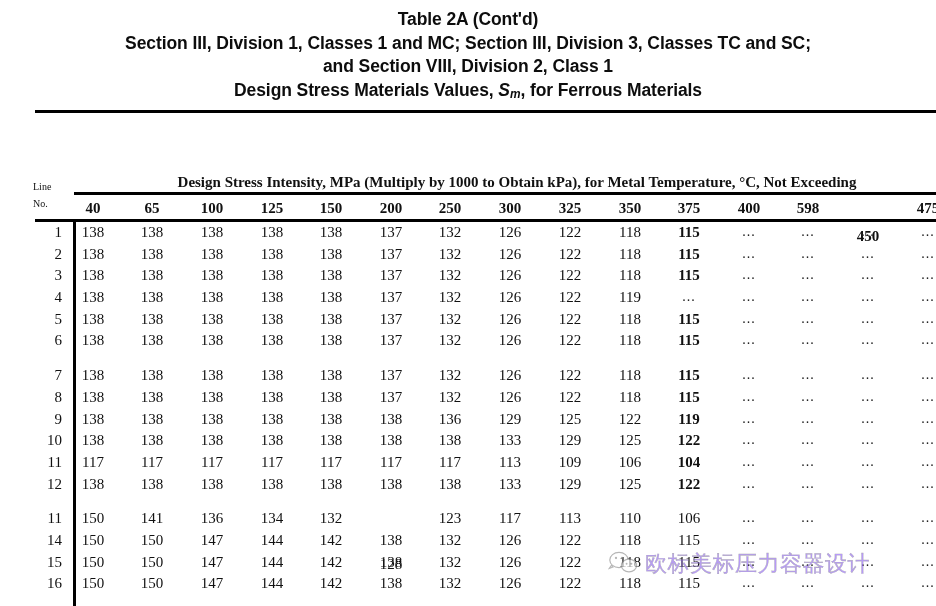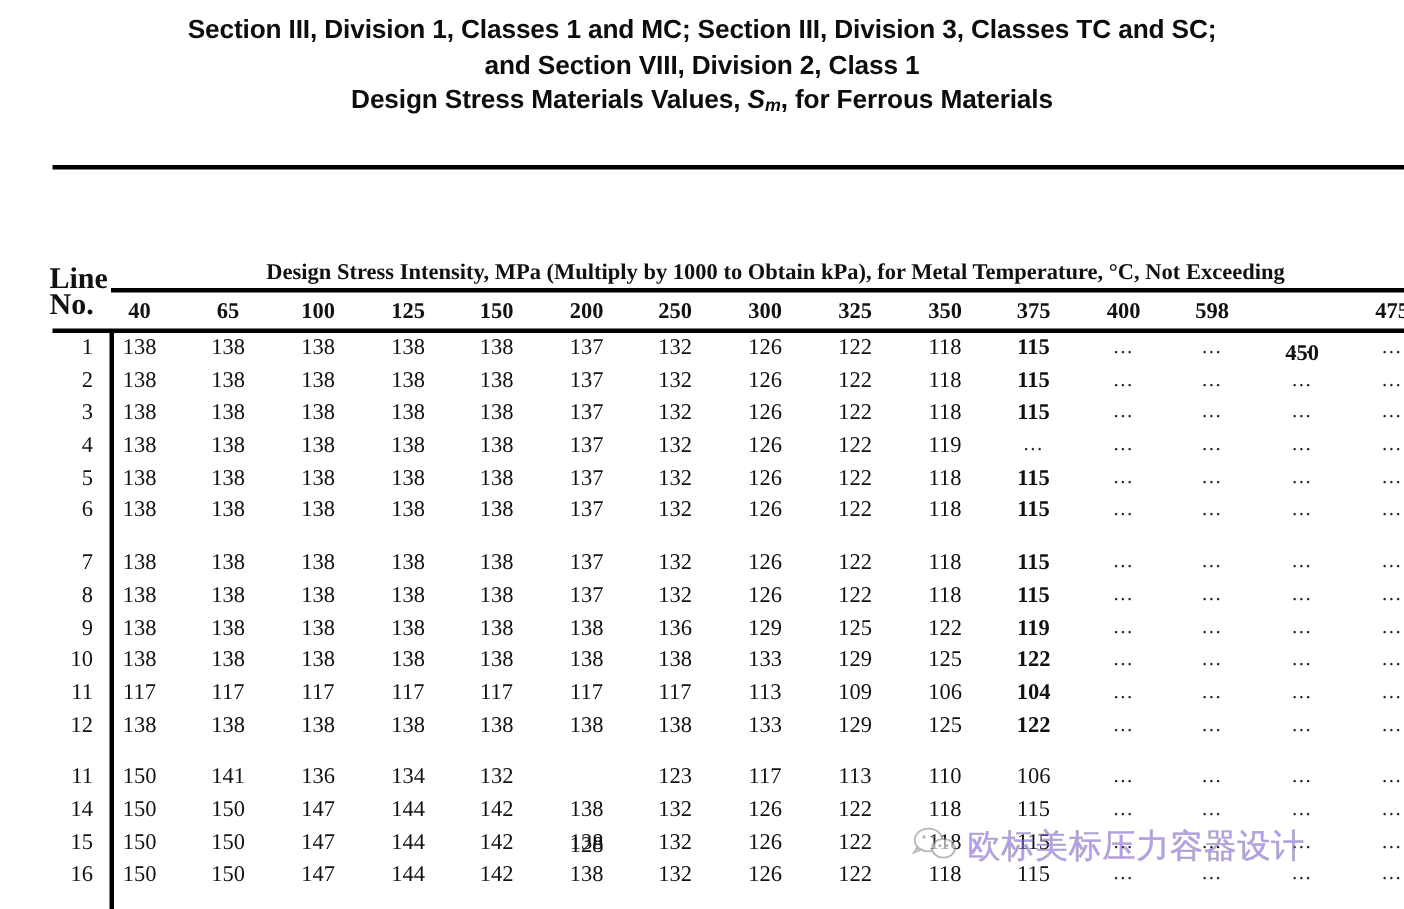--- a/index.html
+++ b/index.html
@@ -31,21 +31,21 @@
 
   .title-rule{
     position:absolute;left:35px;top:110px;width:901px;height:3px;
     background:#000000;
   }
 
   
   .hdr-line{
     position:absolute;left:33px;top:178px;
     font-family:"Liberation Serif","DejaVu Serif",serif;
-    font-weight:bold;font-size:20px;line-height:17px;
+    font-weight:normal;font-size:10px;line-height:17px;
     color:#111;
   }
   .hdr-line .l2{display:block;}
 
   .span-head{
     position:absolute;left:98px;top:174px;width:838px;
     text-align:center;
     font-family:"Liberation Serif","DejaVu Serif",serif;
     font-weight:bold;font-size:15px;line-height:17px;
     color:#111;white-space:nowrap;
@@ -109,20 +109,21 @@
     -webkit-text-stroke:0.35px #777;
   }
   .wm-logo{flex:0 0 auto;}
 </style>
 </head>
 <body>
 
 <div id="page">
 
   <div class="title-block">
+    <div class="title-line">Table 2A (Cont'd)</div>
     <div class="title-line l2">Section III, Division 1, Classes 1 and MC; Section III, Division 3, Classes TC and SC;</div>
     <div class="title-line">and Section VIII, Division 2, Class 1</div>
     <div class="title-line"><span>Design Stress Materials Values, </span><span class="sm-italic">S</span><span class="sub-m">m</span><span>, for Ferrous Materials</span></div>
   </div>
   <div class="title-rule"></div>
 
   <div class="hdr-line">
     <span>Line</span>
     <span class="l2">No.</span>
   </div>

